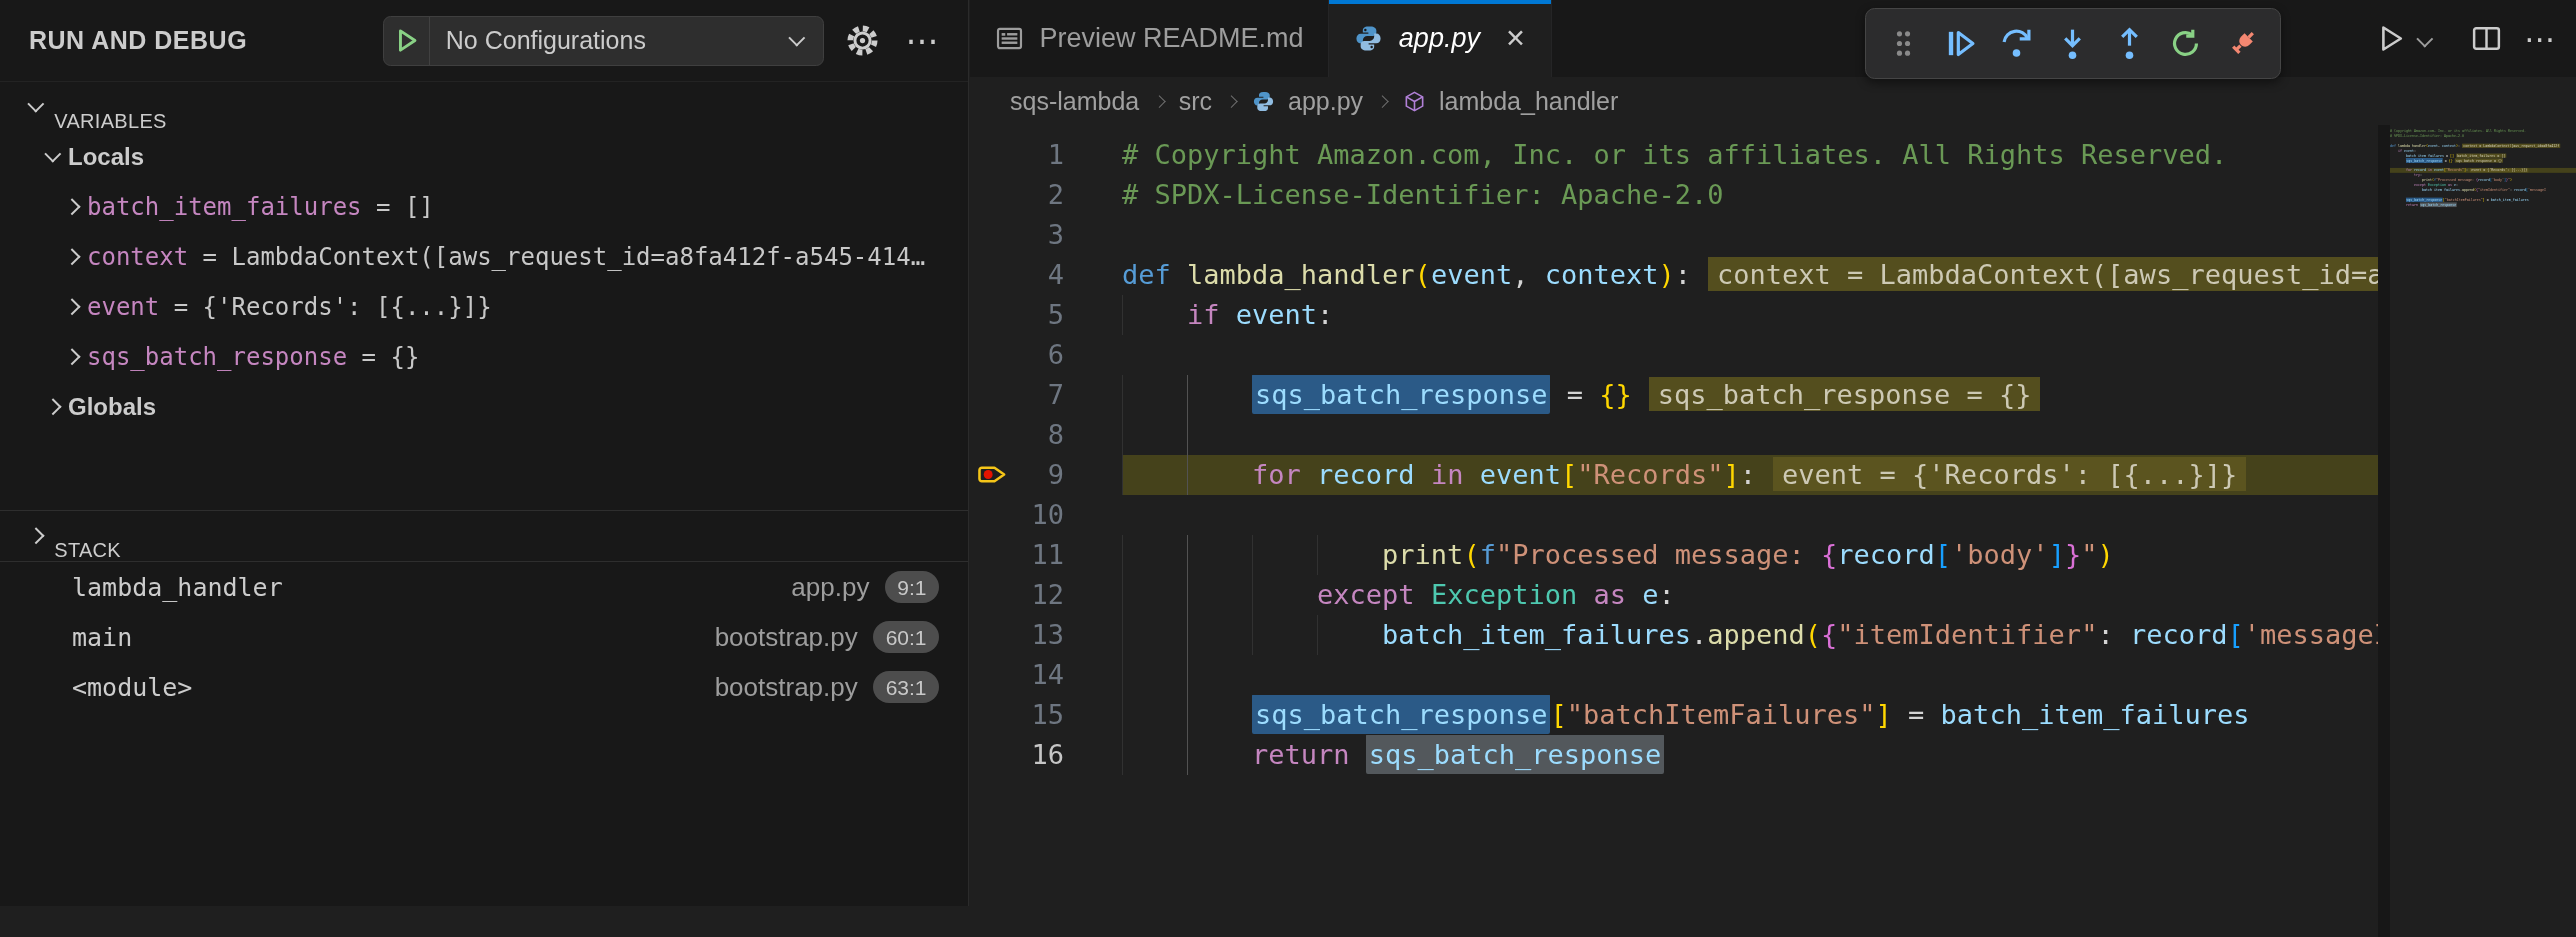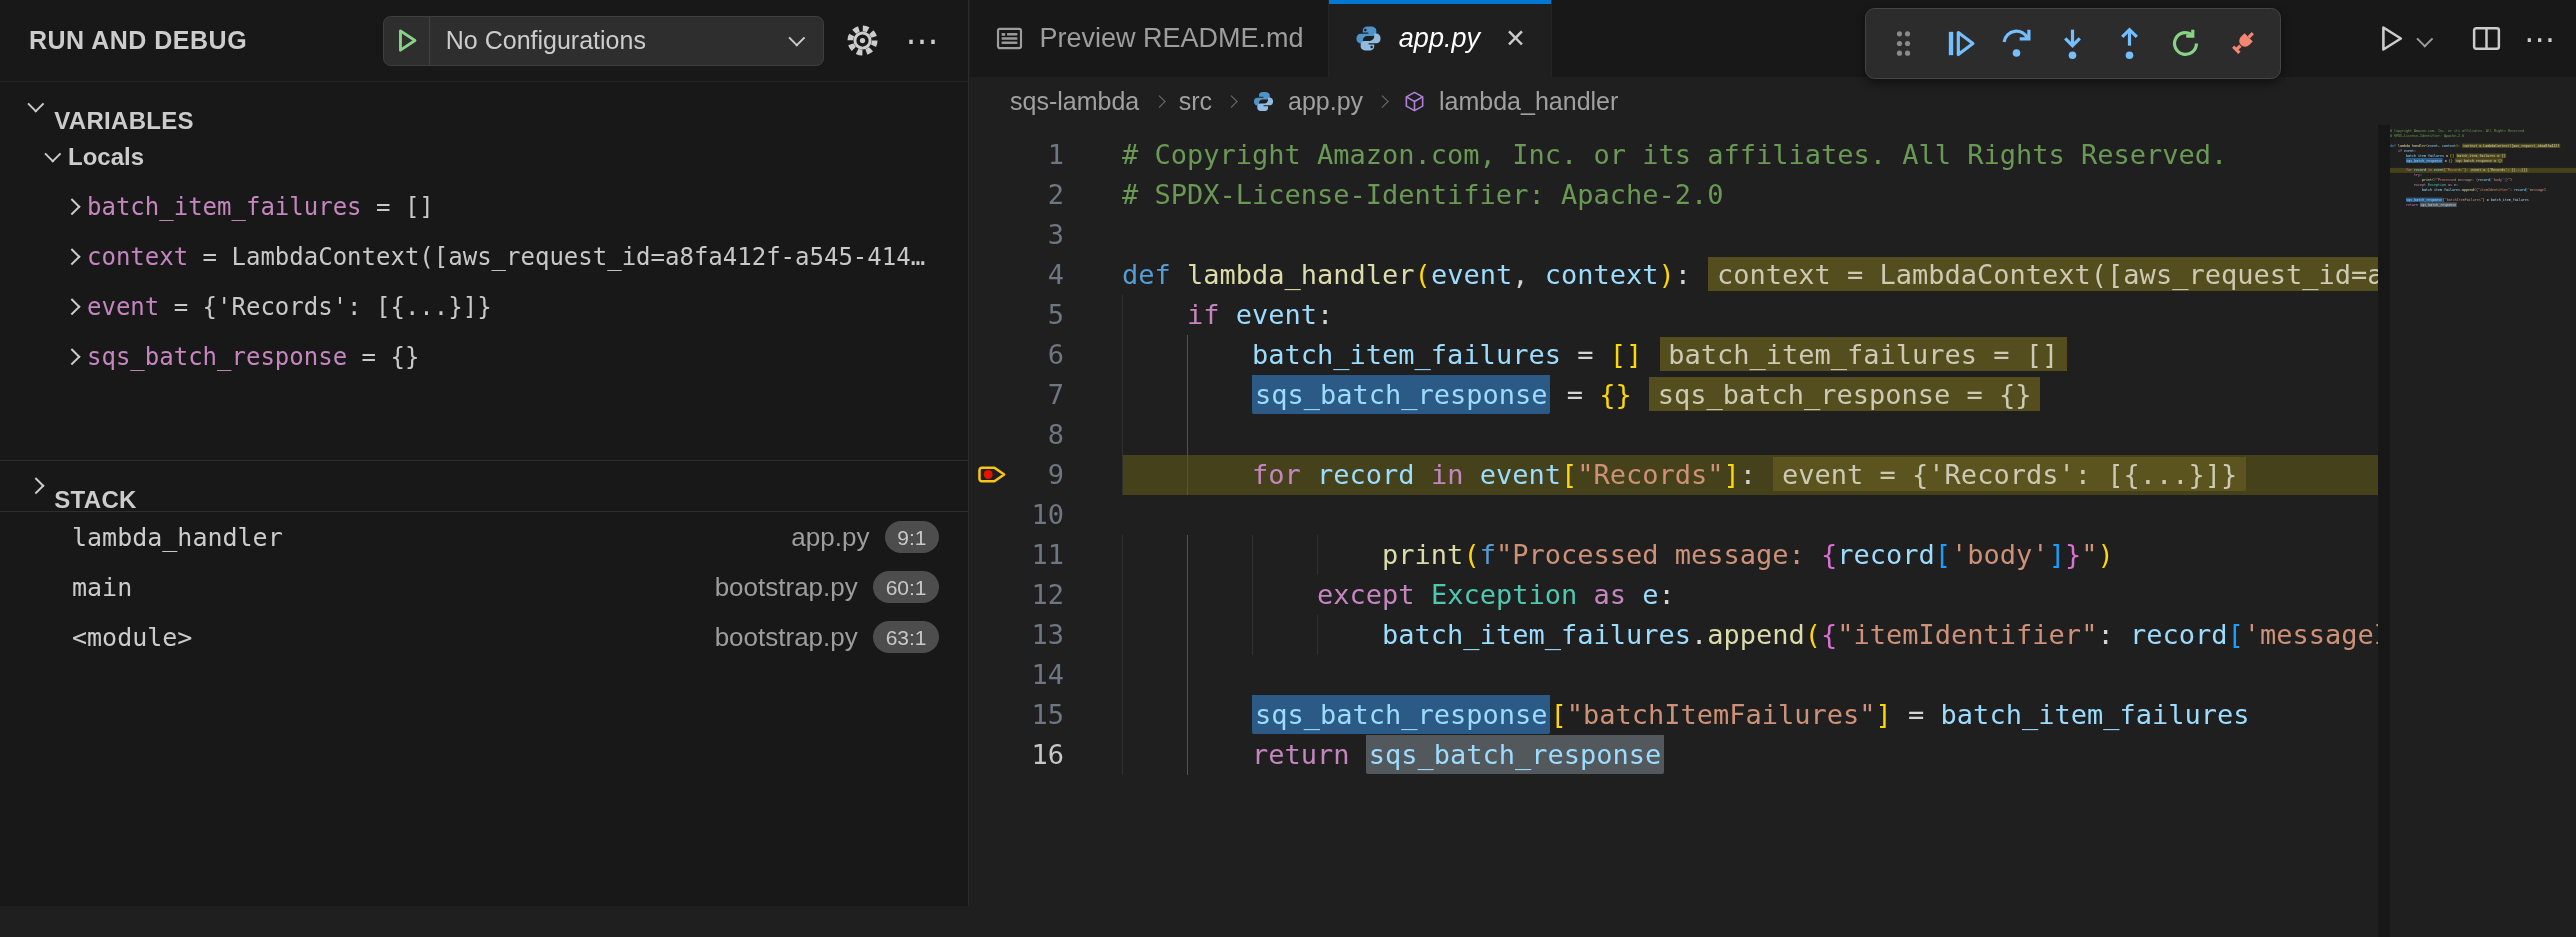--- a/index.html
+++ b/index.html
@@ -20,21 +20,21 @@
   .cfg-label { padding-left:15.4px; font-size:25px; color:#cccccc; flex:1; white-space:nowrap; overflow:hidden; }
   .chev { display:inline-block; width:11.6px; height:11.6px; border-right:2.4px solid #cccccc;
     border-bottom:2.4px solid #cccccc; }
   .chev.down  { transform:rotate(45deg); margin-top:-5.8px; }
   .chev.right { transform:rotate(-45deg); }
   .cfg-chevron { margin:0 21px 0 7.7px; }
   .icon-btn { margin-left:17.3px; width:42px; height:42px; display:flex; align-items:center;
     justify-content:center; border-radius:5.8px; cursor:pointer; flex:none; }
   .section-header { height:50px; display:flex; align-items:center; padding:0 29px 0 17.3px; }
   .section-header .chevbox { width:37px; flex:none; display:flex; justify-content:center; }
-  .section-title { font-size:24px; font-weight:bold; letter-spacing:0.3px;margin-top:28px; }
+  .section-title { font-size:20px; font-weight:normal; letter-spacing:0.3px;margin-top:28px; }
   .section-status { margin-left:auto; font-size:21px; font-weight:bold; color:#cccccc; }
   .tree-row { height:50px; display:flex; align-items:center; font-size:24px; }
   .tree-row.lvl1 { padding-left:37px; font-weight:bold; }
   .tree-row .chevbox { width:31px; flex:none; display:flex; justify-content:center; }
   .tree-row.var { padding-left:56px; font-weight:normal; }
   .mono { font-family:"DejaVu Sans Mono", monospace; }
   .var-name { color:#c586c0; white-space:pre; }
   .var-eq, .var-value { color:#c8c8c8; white-space:pre; }
   .var-line { overflow:hidden; white-space:nowrap; font-size:24px; }
   .divider { height:1px; background:#2e2e2e; }
@@ -162,20 +162,26 @@
           <span class="var-line mono"><span class="var-name">event</span><span class="var-eq"> = </span><span class="var-value">{'Records': [{...}]}</span></span>
         </div>
         <div class="tree-row var">
           <span class="chevbox">
             <span class="chev right"></span>
           </span>
           <span class="var-line mono"><span class="var-name">sqs_batch_response</span><span class="var-eq"> = </span><span class="var-value">{}</span></span>
         </div>
       </div>
 
+    <div class="tree-row lvl1">
+      <span class="chevbox">
+          <span class="chev right"></span>
+        </span>
+      <span>Globals</span>
+    </div>
 
     <div class="spacer"></div>
     <div class="divider"></div>
 
     <div class="section-header">
       <span class="chevbox">
           <span class="chev right"></span>
         </span>
       <span class="section-title">STACK</span>
     </div>
@@ -368,21 +374,20 @@
               <span class="bp-slot"></span>
               <span class="lnum">5</span>
             </div>
             <div class="lcontent"><span class="guide" style="left: 0ch;"></span><span class="tk c-pl">    </span><span class="tk c-kw">if</span><span class="tk c-pl"> </span><span class="tk c-var">event</span><span class="tk c-pl">:</span></div>
           </div>
           <div class="code-row">
             <div class="gutter">
               <span class="bp-slot"></span>
               <span class="lnum">6</span>
             </div>
-            <div class="lcontent"><span class="guide" style="left: 0ch;"></span><span class="guide active" style="left: 4ch;"></span><span class="tk c-pl">        </span><span class="tk c-var">batch_item_failures</span><span class="tk c-pl"> = </span><span class="tk c-b1">[]</span><span class="inline-hint">batch_item_failures = []</span></div>
           </div>
           <div class="code-row">
             <div class="gutter">
               <span class="bp-slot"></span>
               <span class="lnum">7</span>
             </div>
             <div class="lcontent"><span class="guide" style="left: 0ch;"></span><span class="guide active" style="left: 4ch;"></span><span class="tk c-pl">        </span><span class="tk c-var hl-blue">sqs_batch_response</span><span class="tk c-pl"> = </span><span class="tk c-b1">{}</span><span class="inline-hint">sqs_batch_response = {}</span></div>
           </div>
           <div class="code-row">
             <div class="gutter">

